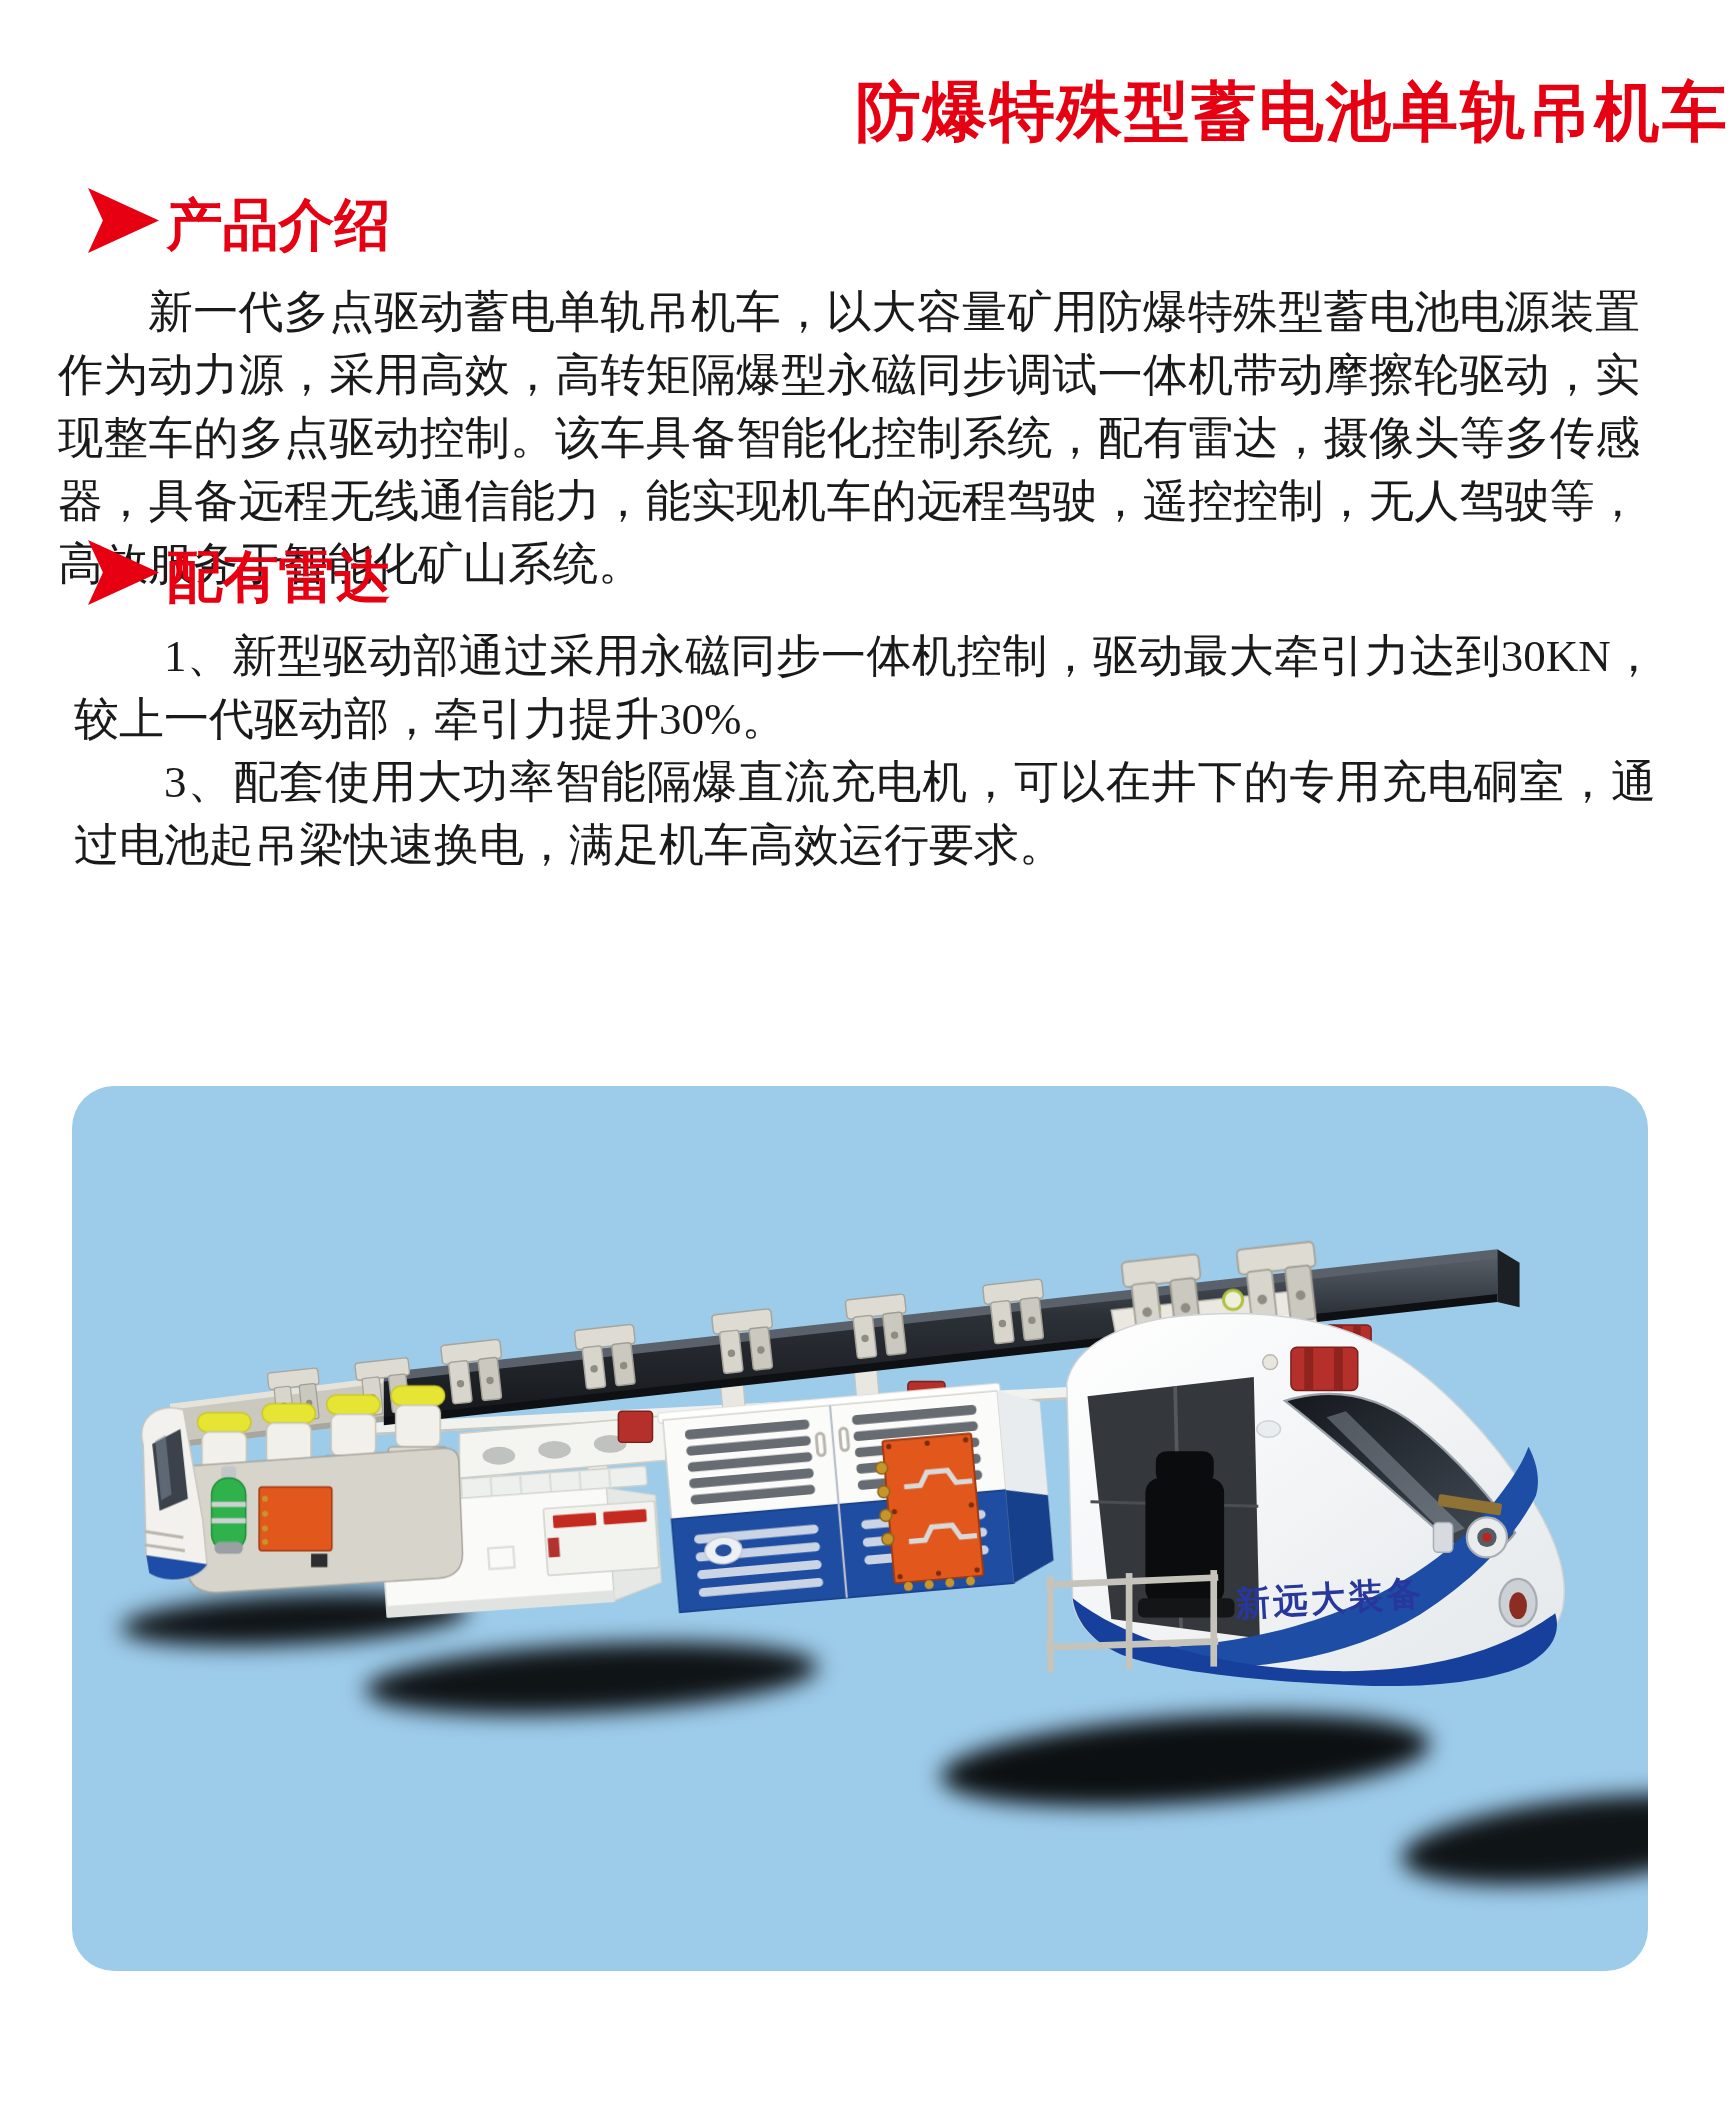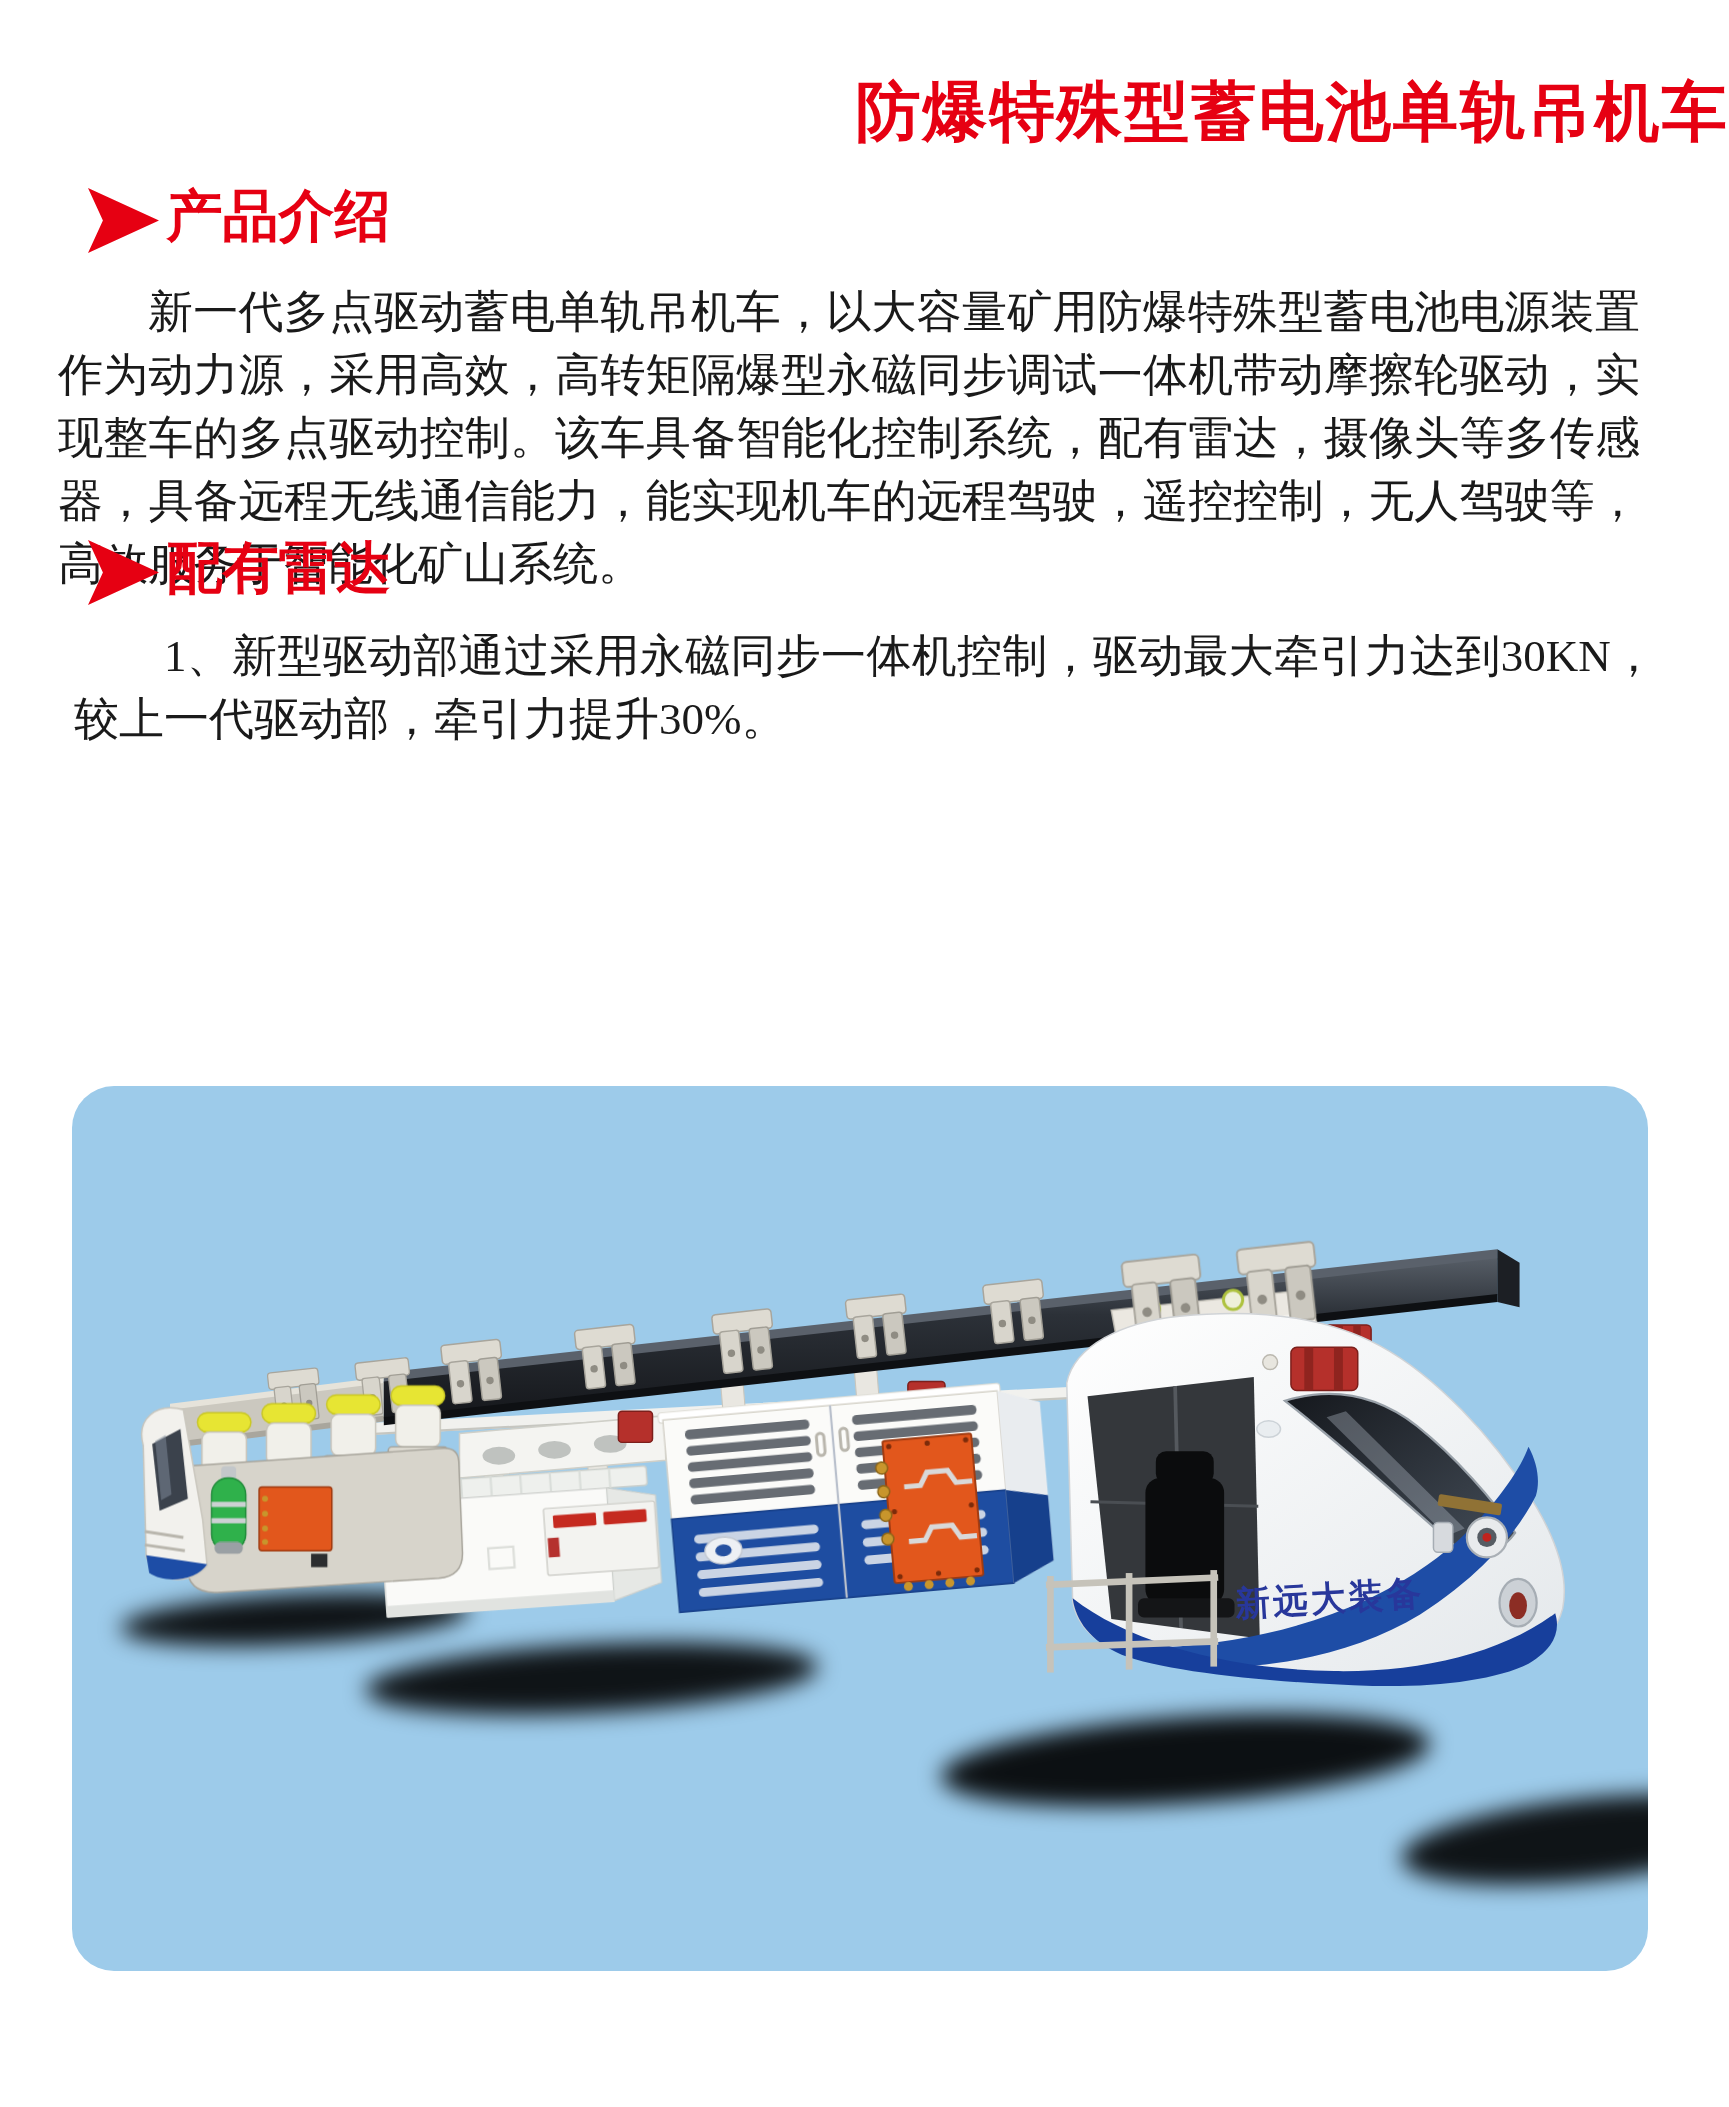--- a/index.html
+++ b/index.html
@@ -6,21 +6,21 @@
   body{
     width:1729px;height:2108px;background:#ffffff;position:relative;
     font-family:"Liberation Serif", serif;
   }
   .page-title{
     position:absolute;top:68px;left:0;width:100%;text-align:right;
     font-family:"Liberation Sans", sans-serif;font-weight:bold;
     font-size:65px;color:#e60012;letter-spacing:2.2px;white-space:nowrap;
   }
   .section-head{
-    position:absolute;left:88px;display:flex;align-items:flex-start;gap:7.4px;
+    position:absolute;left:88px;display:flex;align-items:flex-end;gap:7.4px;
   }
   .section-head .arrow{
     width:71px;height:65px;background:#e60012;flex:0 0 auto;
     clip-path:polygon(0 0, 100% 50%, 0 100%, 21% 50%);
   }
   .section-head .head-text{
     font-family:"Liberation Sans", sans-serif;font-weight:bold;
     font-size:56px;color:#e60012;line-height:1;white-space:nowrap;
   }
   #head-intro{top:188px;}
@@ -54,20 +54,21 @@
 
 <p class="para" id="para-intro">新一代多点驱动蓄电单轨吊机车，以大容量矿用防爆特殊型蓄电池电源装置作为动力源，采用高效，高转矩隔爆型永磁同步调试一体机带动摩擦轮驱动，实现整车的多点驱动控制。该车具备智能化控制系统，配有雷达，摄像头等多传感器，具备远程无线通信能力，能实现机车的远程驾驶，遥控控制，无人驾驶等，高效服务于智能化矿山系统。</p>
 
 <div class="section-head" id="head-features">
   <div class="arrow"></div>
   <div class="head-text">配有雷达</div>
 </div>
 
 <div class="features-list">
   <p>1、新型驱动部通过采用永磁同步一体机控制，驱动最大牵引力达到30KN，较上一代驱动部，牵引力提升30%。</p>
+  <p>3、配套使用大功率智能隔爆直流充电机，可以在井下的专用充电硐室，通过电池起吊梁快速换电，满足机车高效运行要求。</p>
 </div>
 
 <div class="hero">
 <svg viewBox="0 0 2123 1192" preserveAspectRatio="none">
   <defs>
     <linearGradient id="railGrad" x1="0" y1="0" x2="0" y2="1">
       <stop offset="0" stop-color="#565d66"></stop>
       <stop offset="0.35" stop-color="#2c3138"></stop>
       <stop offset="1" stop-color="#15171b"></stop>
     </linearGradient>

